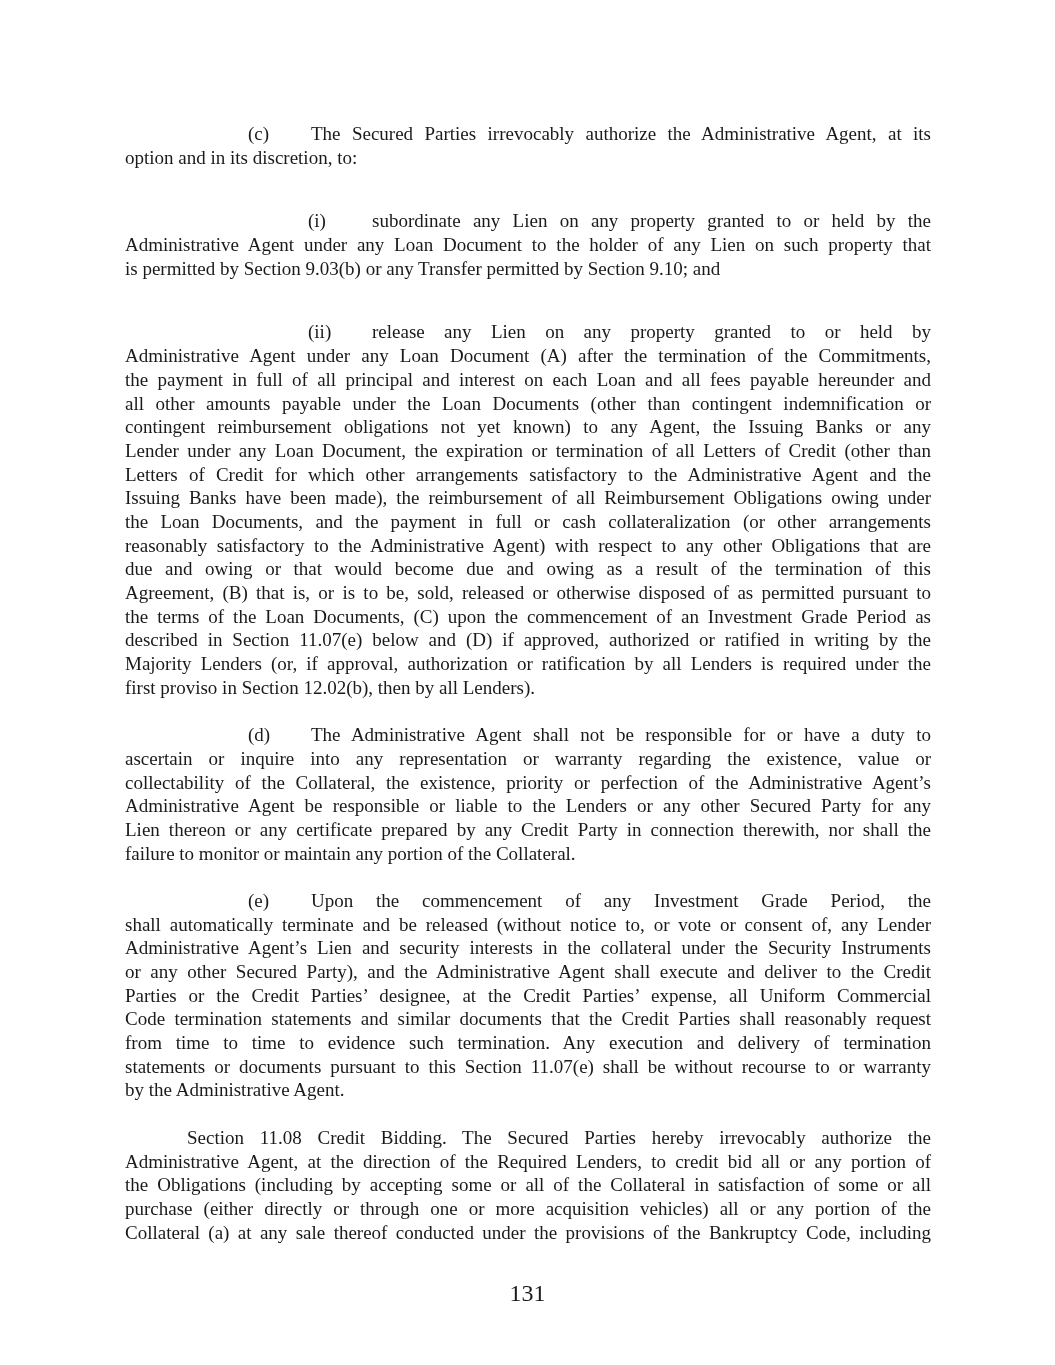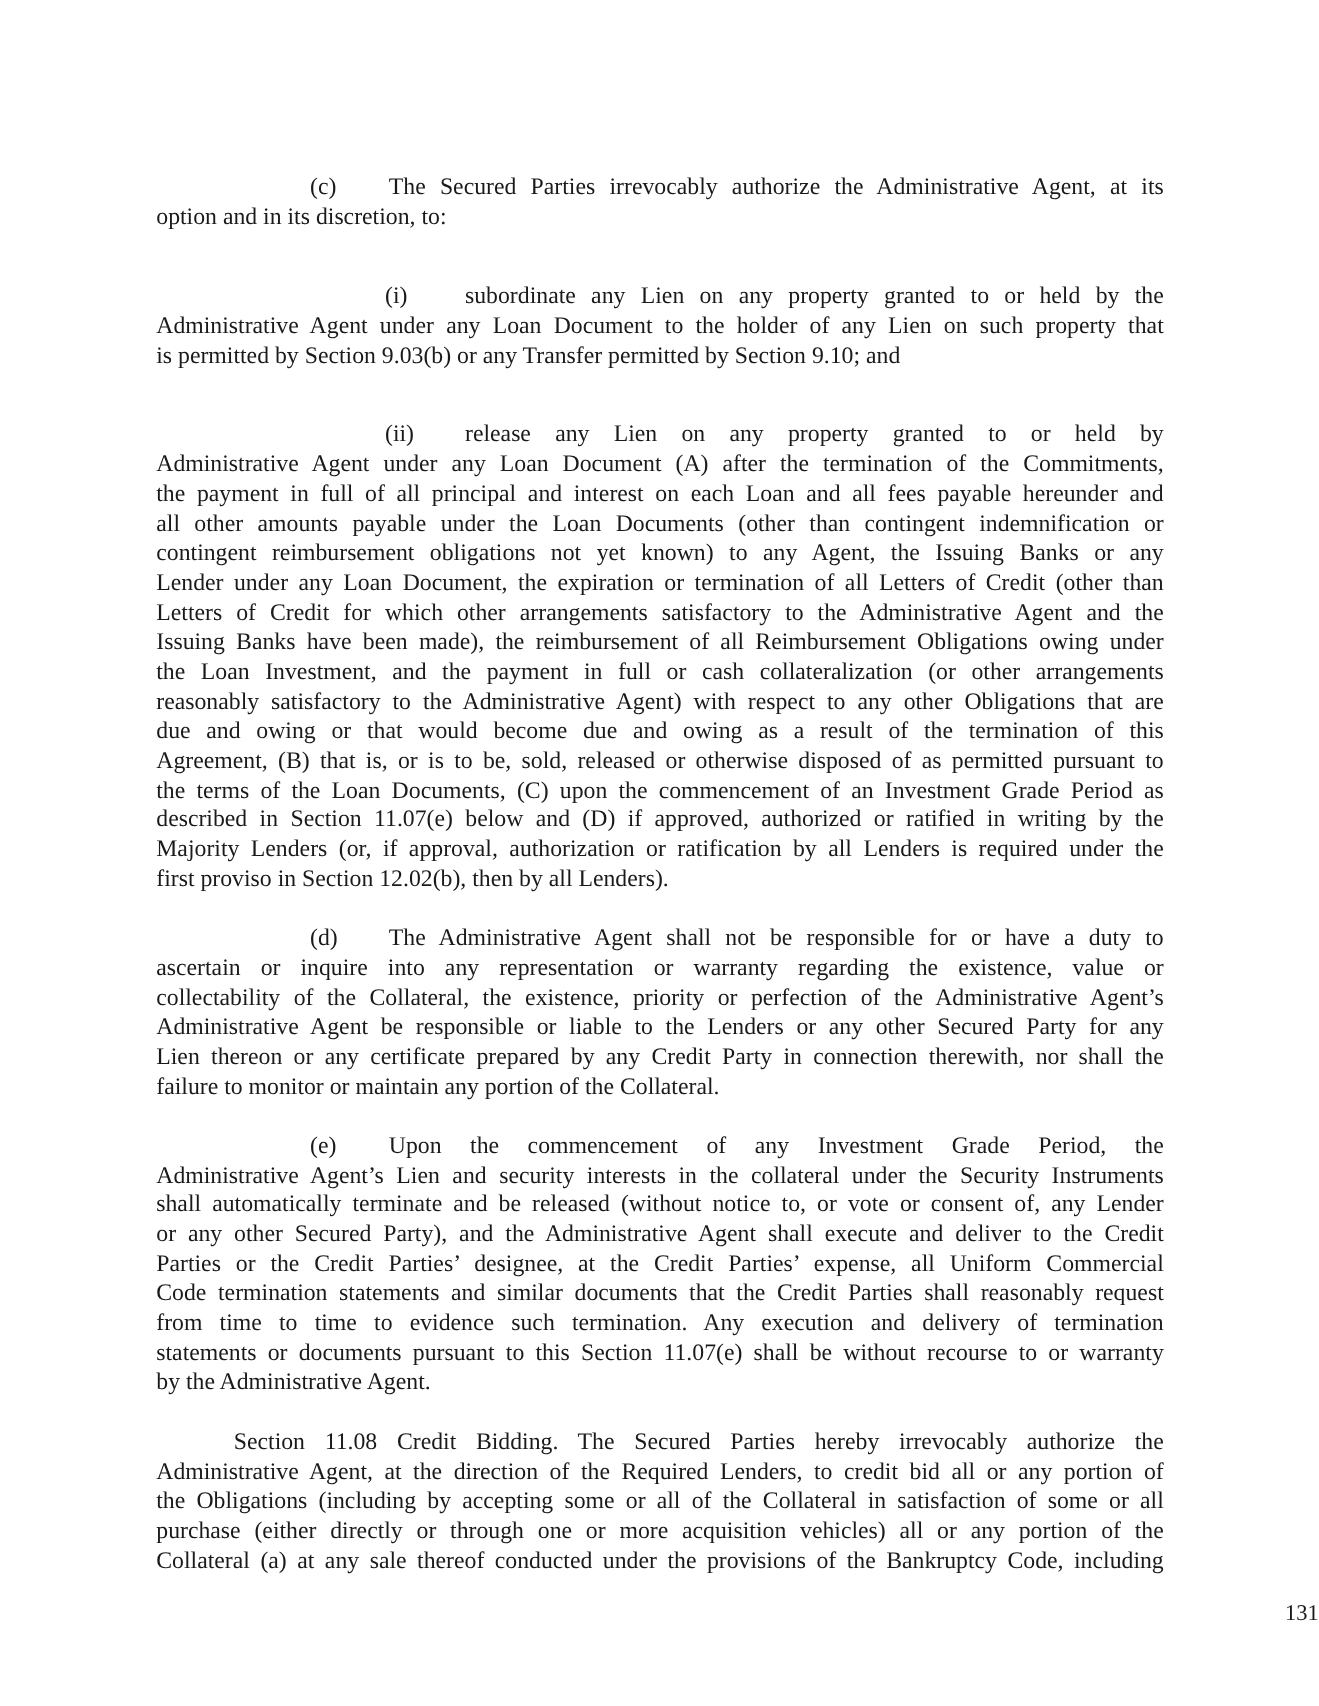--- a/index.html
+++ b/index.html
@@ -1,33 +1,33 @@
 <!DOCTYPE html>
 <html><head>
 <meta charset="utf-8">
 <style>
   html, body { margin: 0; padding: 0; background: #ffffff; }
   body { width: 1055px; height: 1365px; position: relative; overflow: hidden; }
   .page {
-    position: absolute; left: 125px; top: 138px; width: 806px;
+    position: absolute; left: 125px; top: 122px; width: 806px;
     font-family: "Liberation Serif", "DejaVu Serif", serif;
     font-size: 19px; line-height: 23.7px; color: #1a1a1a;
   }
   .para { margin: 0 0 23.7px 0; }
   .line { display: block; white-space: nowrap; text-align: justify; text-align-last: justify; height: 23.7px; overflow: visible; }
   .line.last { text-align-last: left; }
   .u { text-underline-offset: 2px; }
   .ind1 { padding-left: 123px; }
   .ind2 { padding-left: 183px; margin-top: 40px; }
   .ind-sec { padding-left: 62px; }
   .tab1 { display: inline-block; width: 63px; }
   .tab2 { display: inline-block; width: 64px; }
   .page-number {
-    position: absolute; left: 0; width: 1055px; top: 1280px; text-align: right;
-    font-family: "Liberation Serif", "DejaVu Serif", serif; font-size: 18px; color: #1a1a1a;
+    position: absolute; left: 0; width: 1055px; top: 1280px; text-align: center;
+    font-family: "Liberation Serif", "DejaVu Serif", serif; font-size: 24px; color: #1a1a1a;
   }
 </style>
 </head>
 <body>
 
 <div class="page">
 
   <div class="para">
     <span class="line ind1"><span class="tab1">(c)</span><span>The Secured Parties irrevocably authorize the Administrative Agent, at its</span></span>
     <span class="line last">option and in its discretion, to:</span>
@@ -41,43 +41,43 @@
 
   <div class="para">
     <span class="line ind2"><span class="tab2">(ii)</span><span>release any Lien on any property granted to or held by</span></span>
     <span class="line">Administrative Agent under any Loan Document (A) after the termination of the Commitments,</span>
     <span class="line">the payment in full of all principal and interest on each Loan and all fees payable hereunder and</span>
     <span class="line">all other amounts payable under the Loan Documents (other than contingent indemnification or</span>
     <span class="line">contingent reimbursement obligations not yet known) to any Agent, the Issuing Banks or any</span>
     <span class="line">Lender under any Loan Document, the expiration or termination of all Letters of Credit (other than</span>
     <span class="line">Letters of Credit for which other arrangements satisfactory to the Administrative Agent and the</span>
     <span class="line">Issuing Banks have been made), the reimbursement of all Reimbursement Obligations owing under</span>
-    <span class="line">the Loan Investment, and the payment in full or cash collateralization (or other arrangements</span>
+    <span class="line">the Loan Documents, and the payment in full or cash collateralization (or other arrangements</span>
     <span class="line">reasonably satisfactory to the Administrative Agent) with respect to any other Obligations that are</span>
     <span class="line">due and owing or that would become due and owing as a result of the termination of this</span>
     <span class="line">Agreement, (B) that is, or is to be, sold, released or otherwise disposed of as permitted pursuant to</span>
     <span class="line">the terms of the Loan Documents, (C) upon the commencement of an Investment Grade Period as</span>
     <span class="line"><span>described in </span><span class="u">Section 11.07(e)</span><span> below and (D) if approved, authorized or ratified in writing by the</span></span>
     <span class="line">Majority Lenders (or, if approval, authorization or ratification by all Lenders is required under the</span>
     <span class="line last"><span>first proviso in </span><span class="u">Section 12.02(b)</span><span>, then by all Lenders).</span></span>
   </div>
 
   <div class="para">
     <span class="line ind1"><span class="tab1">(d)</span><span>The Administrative Agent shall not be responsible for or have a duty to</span></span>
     <span class="line">ascertain or inquire into any representation or warranty regarding the existence, value or</span>
     <span class="line">collectability of the Collateral, the existence, priority or perfection of the Administrative Agent’s</span>
     <span class="line">Administrative Agent be responsible or liable to the Lenders or any other Secured Party for any</span>
     <span class="line">Lien thereon or any certificate prepared by any Credit Party in connection therewith, nor shall the</span>
     <span class="line last">failure to monitor or maintain any portion of the Collateral.</span>
   </div>
 
   <div class="para">
     <span class="line ind1"><span class="tab1">(e)</span><span>Upon the commencement of any Investment Grade Period, the</span></span>
+    <span class="line">shall automatically terminate and be released (without notice to, or vote or consent of, any Lender</span>
     <span class="line">Administrative Agent’s Lien and security interests in the collateral under the Security Instruments</span>
-    <span class="line">shall automatically terminate and be released (without notice to, or vote or consent of, any Lender</span>
     <span class="line">or any other Secured Party), and the Administrative Agent shall execute and deliver to the Credit</span>
     <span class="line">Parties or the Credit Parties’ designee, at the Credit Parties’ expense, all Uniform Commercial</span>
     <span class="line">Code termination statements and similar documents that the Credit Parties shall reasonably request</span>
     <span class="line">from time to time to evidence such termination.  Any execution and delivery of termination</span>
     <span class="line"><span>statements or documents pursuant to this </span><span class="u">Section 11.07(e)</span><span> shall be without recourse to or warranty</span></span>
     <span class="line last">by the Administrative Agent.</span>
   </div>
 
   <div class="para">
     <span class="line ind-sec"><span>Section 11.08 </span><span class="u">Credit Bidding</span><span>.  The Secured Parties hereby irrevocably authorize the</span></span>

